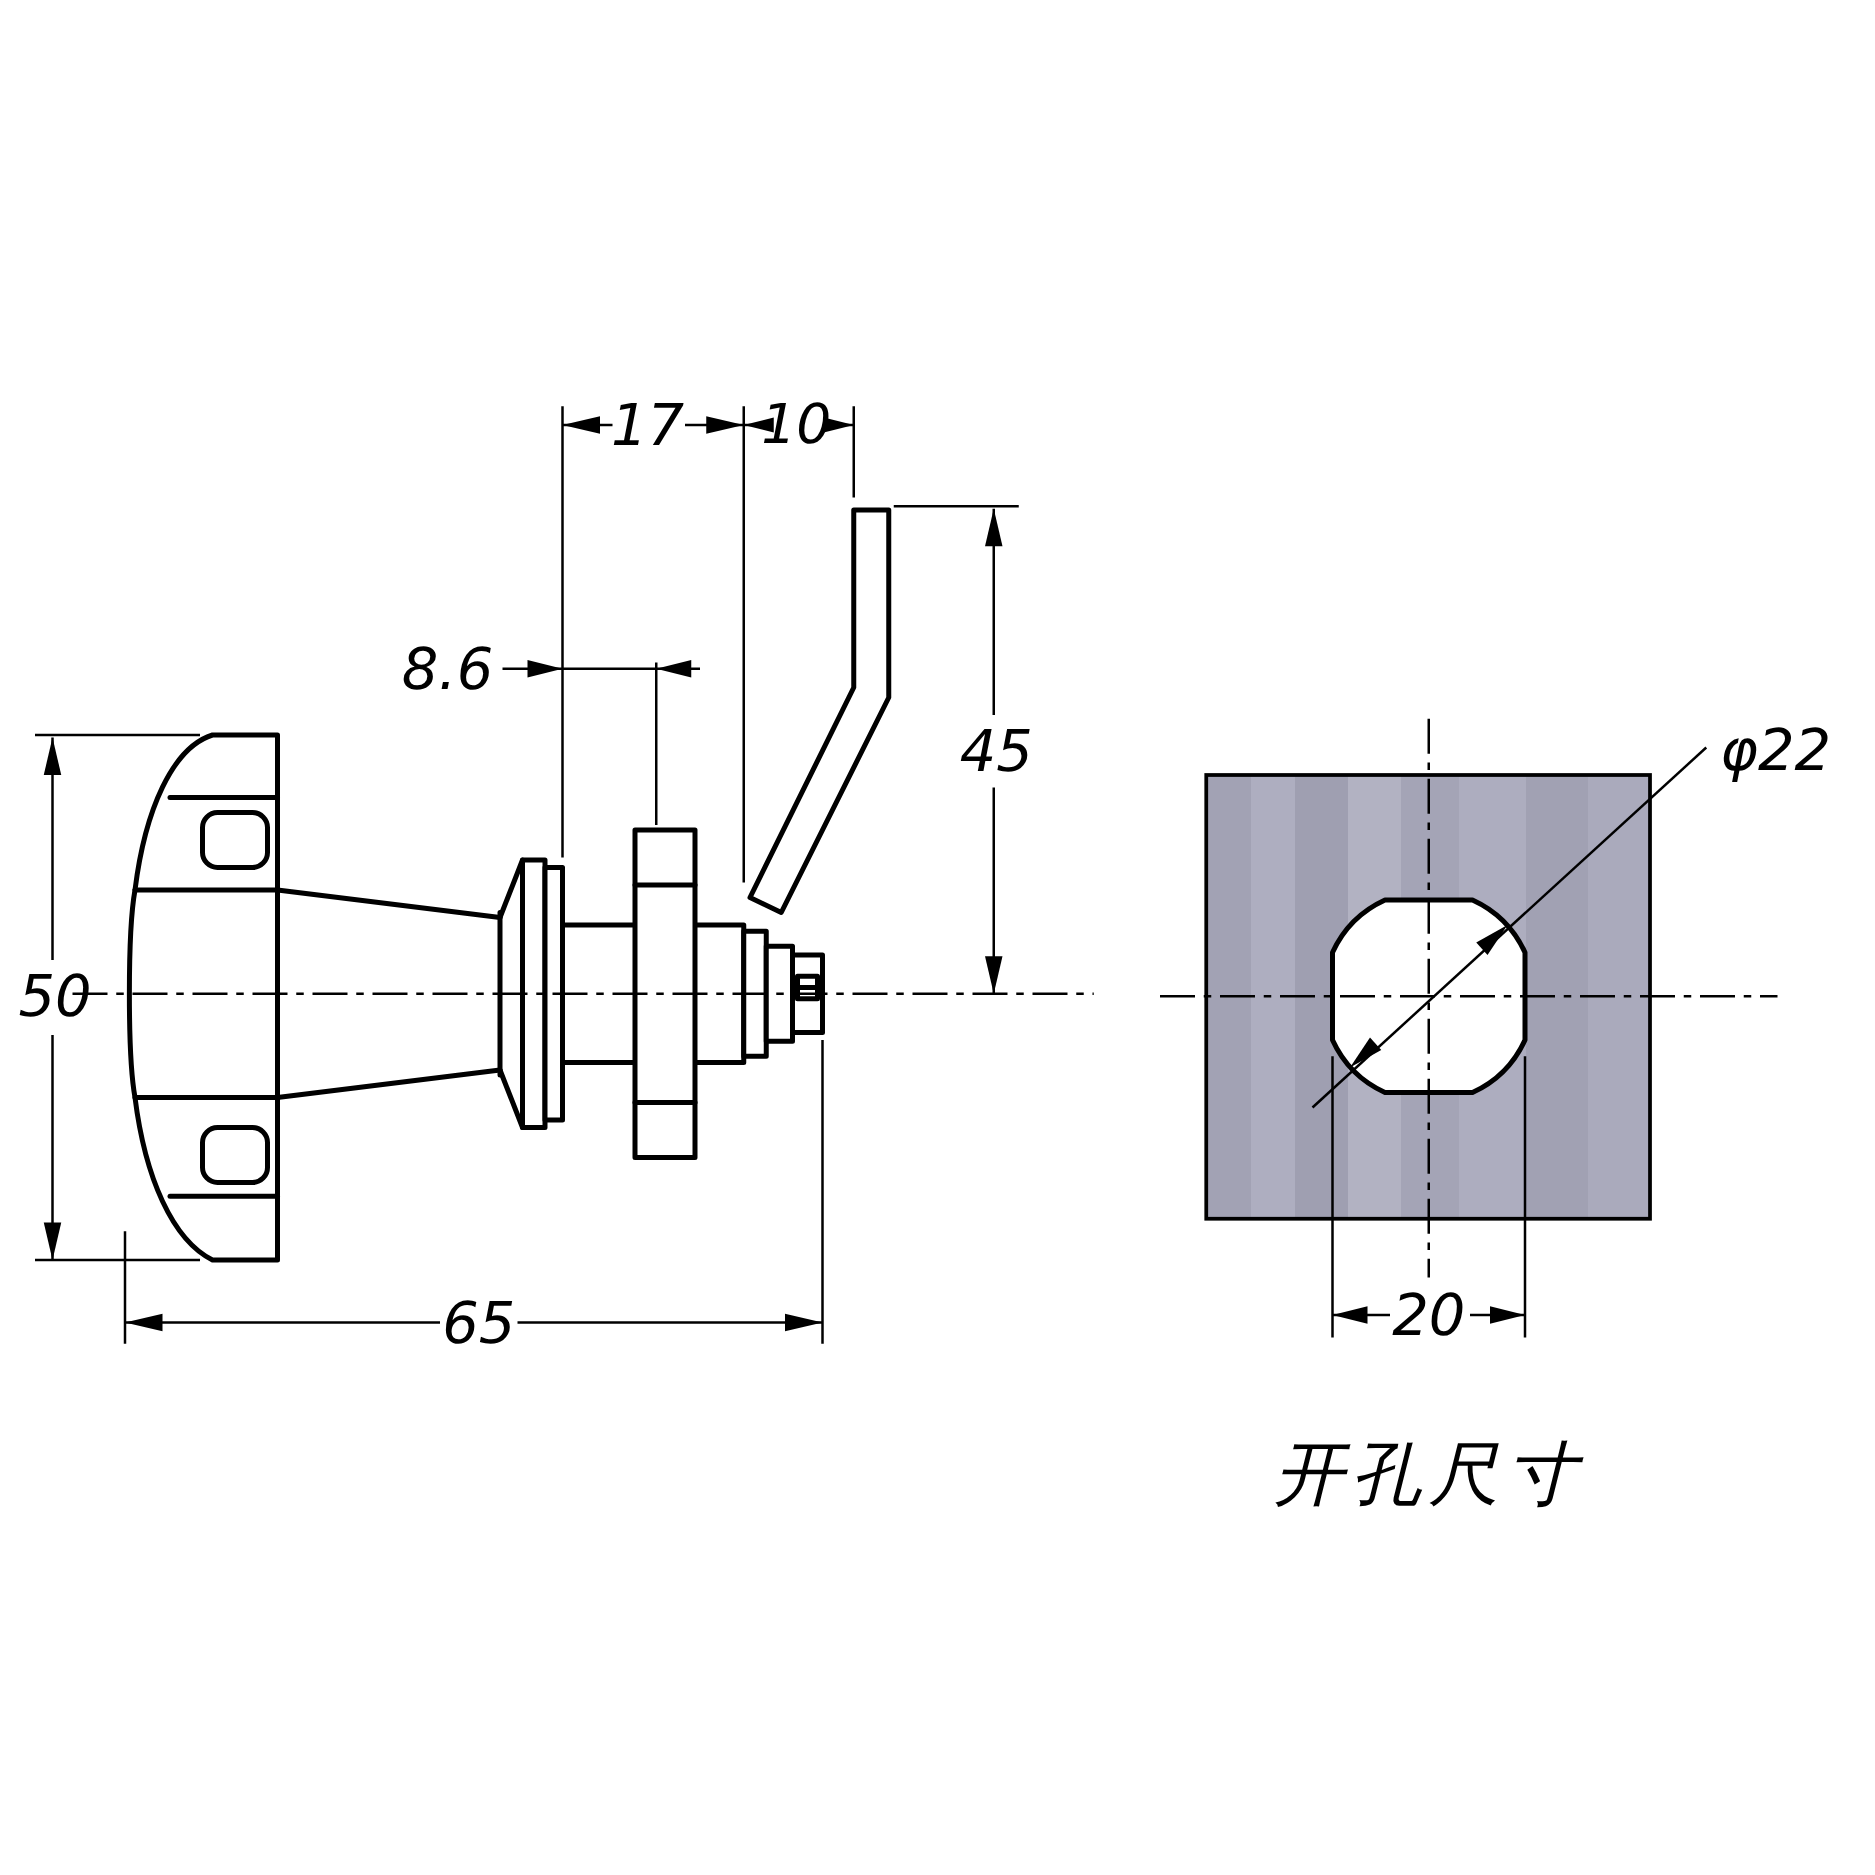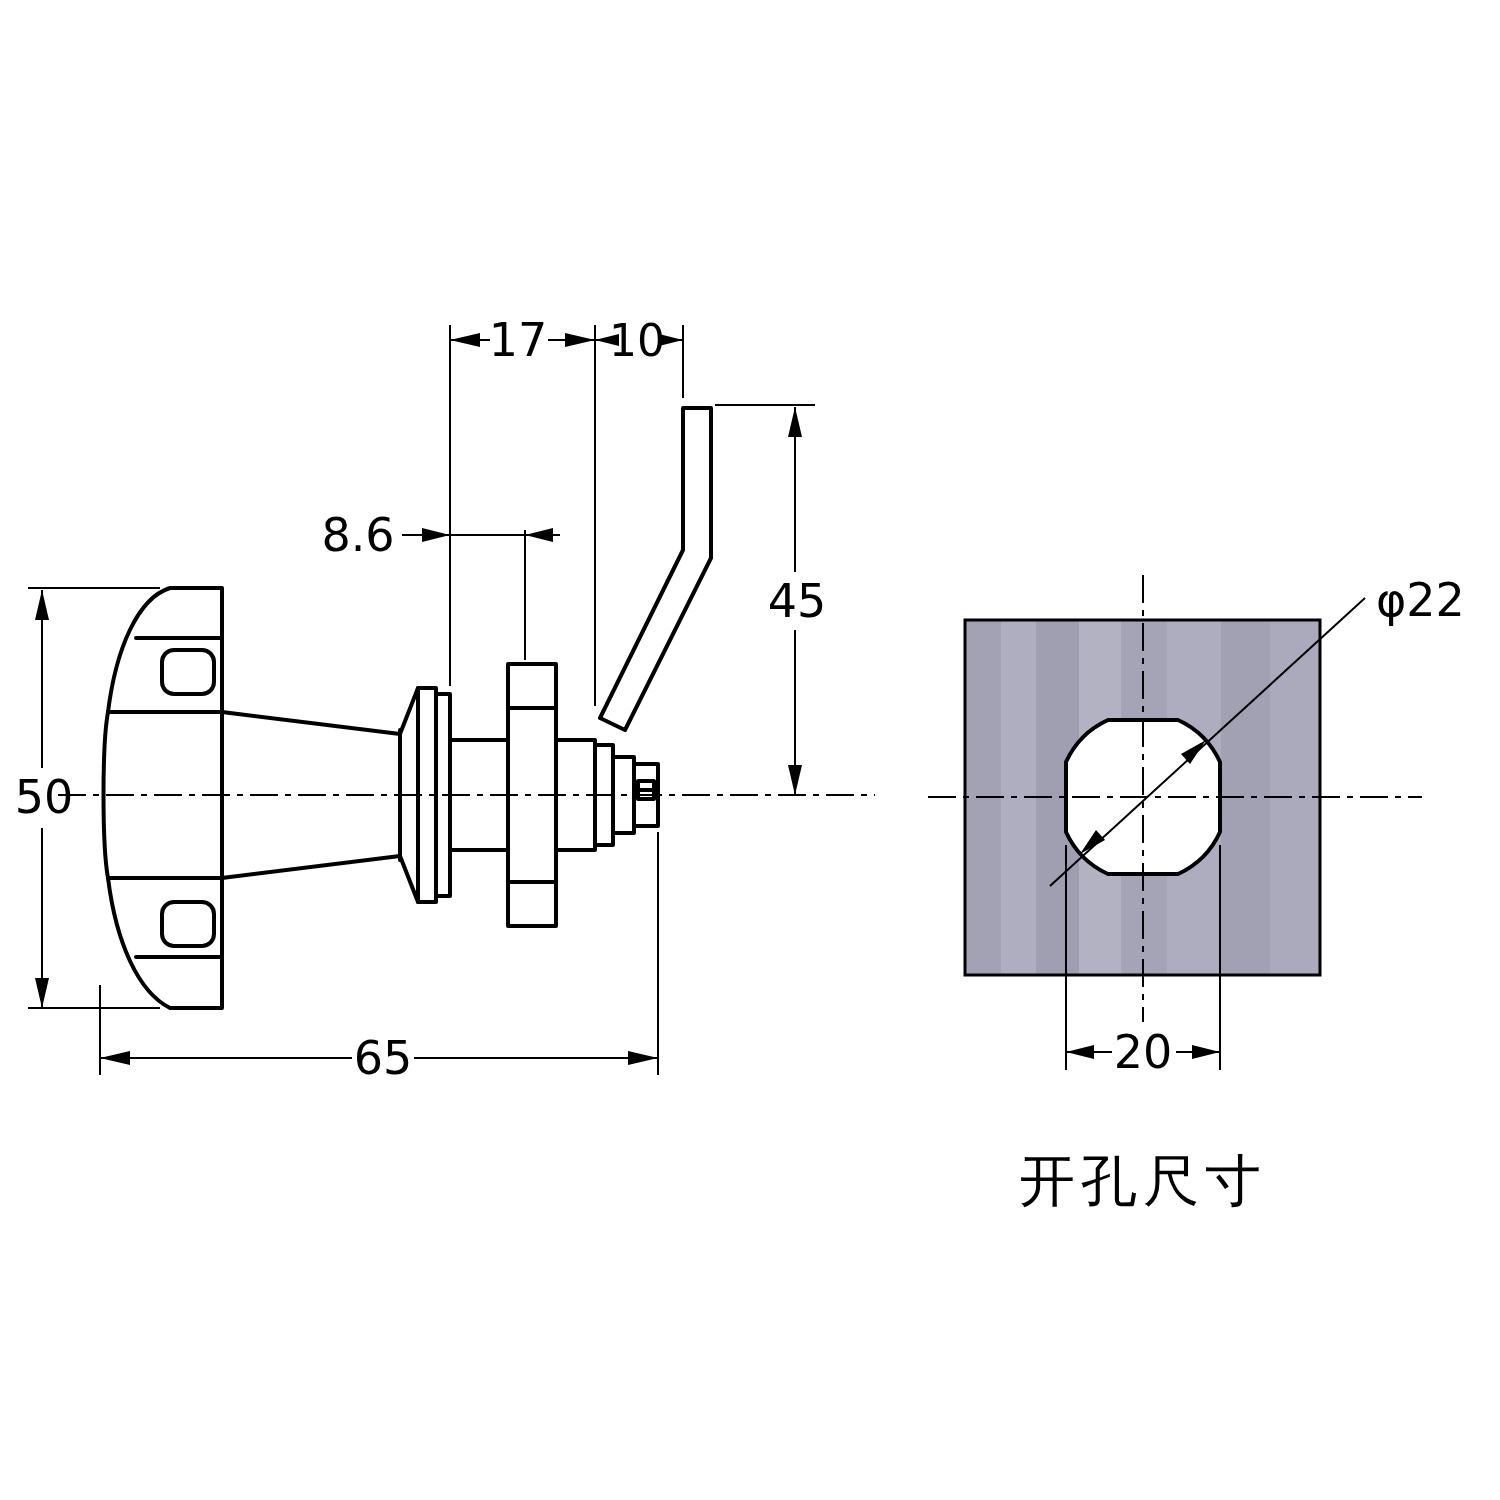--- a/index.html
+++ b/index.html
@@ -1,16 +1,16 @@
 <!DOCTYPE html>
 <html><head>
 <meta charset="utf-8">
 <style>
   html,body{margin:0;padding:0;background:#ffffff;width:1500px;height:1500px;overflow:hidden;}
-  #stage{position:relative;width:1500px;height:1500px;background:#ffffff;}
+  #stage{position:relative;width:1500px;height:1500px;background:#ffffff;font-style:italic;}
   svg{display:block;}
   .obj{stroke:#000;stroke-width:4;fill:none;stroke-linecap:round;stroke-linejoin:round;}
   .objf{stroke:#000;stroke-width:4;fill:#ffffff;stroke-linejoin:round;}
   .thin{stroke:#000;stroke-width:2;fill:none;}
   .cl{stroke:#000;stroke-width:2;fill:none;stroke-dasharray:28 7 6 7;}
   .ah{fill:#000;stroke:none;}
   .dim-text{font-family:"DejaVu Sans","Liberation Sans",sans-serif;font-size:46px;fill:#000;}
   .dim-text-small{font-family:"DejaVu Sans","Liberation Sans",sans-serif;font-size:44px;fill:#000;}
   .caption-text{font-family:"DejaVu Sans","Liberation Sans",sans-serif;font-size:56px;fill:#000;letter-spacing:6px;}
 </style>

